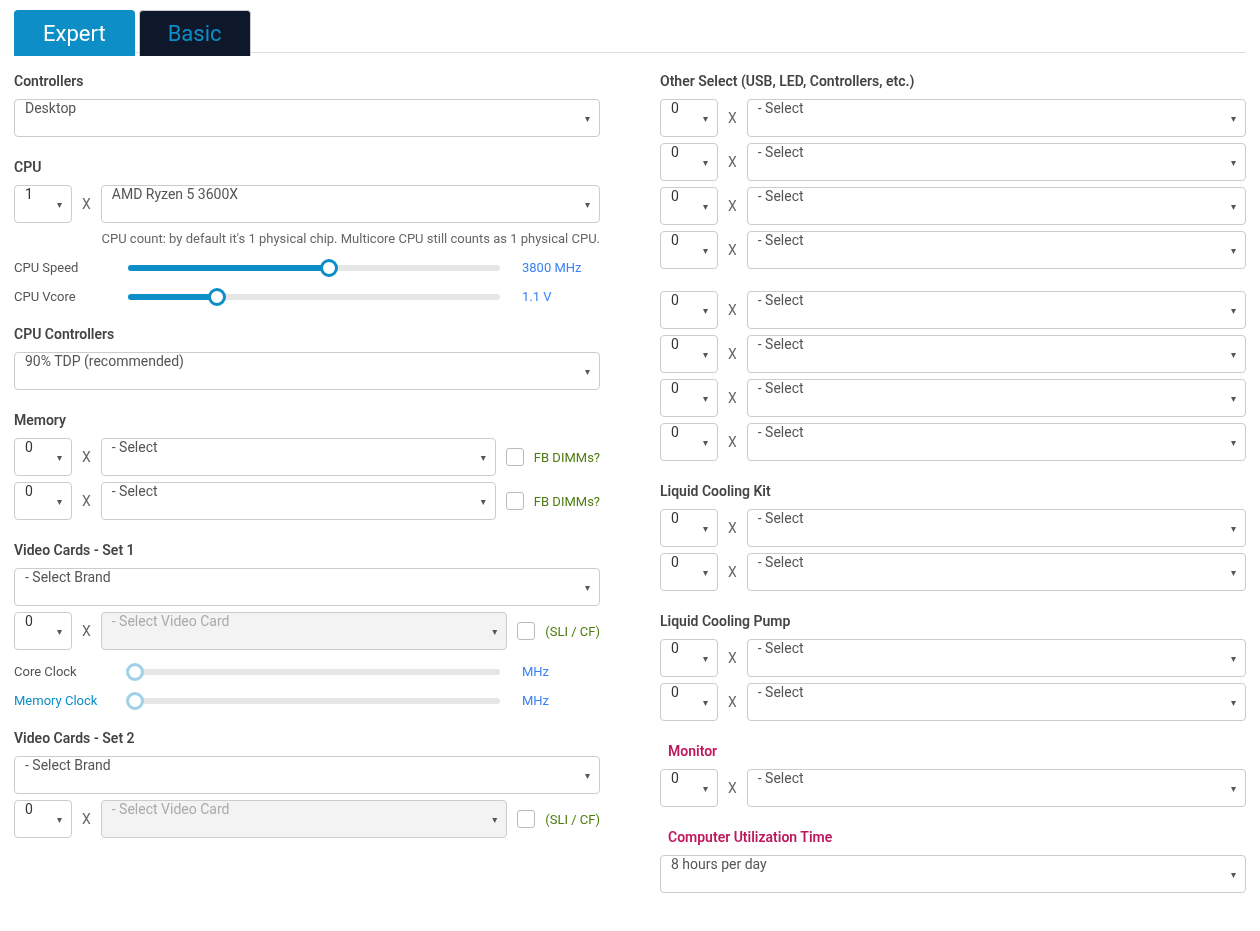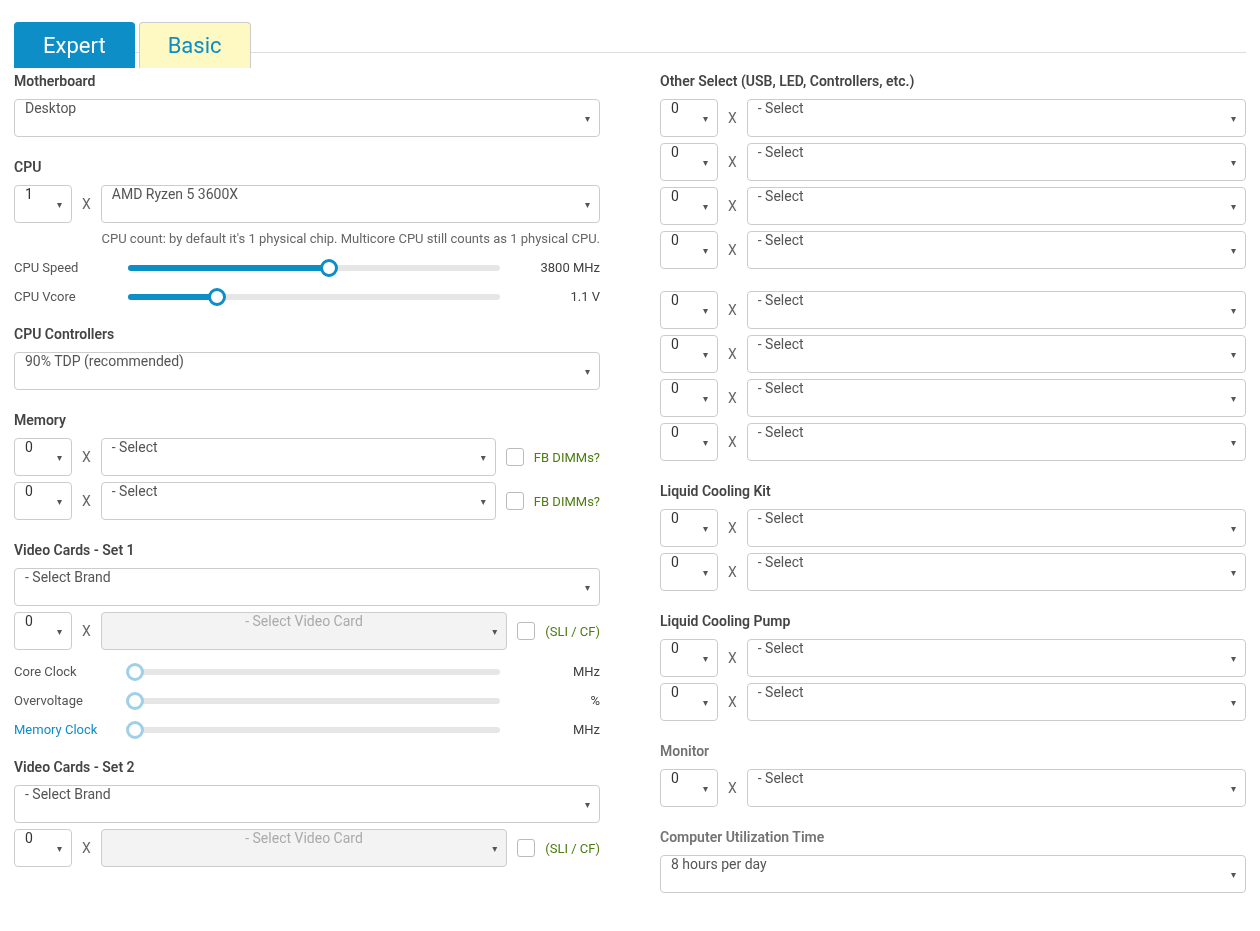--- a/index.html
+++ b/index.html
@@ -18,51 +18,52 @@
   }
   .tab {
     padding: 10px 28px;
     font-size: 22px;
     cursor: pointer;
     border: 1px solid #ccc;
     border-bottom: none;
     border-radius: 4px 4px 0 0;
     margin-right: 4px;
     position: relative;
-    top: 16px;
+    top: 4px;
   }
   .tab.active {
     background: #0d8ec7;
     color: #fff;
     border-color: #0d8ec7;
   }
   .tab.inactive {
-    background: #fef9c3;
+    background: #0f172a;
     color: #0d8ec7;
   }
   .columns {
     display: flex;
     gap: 60px;
   }
   .col {
     flex: 1;
     min-width: 0;
   }
   .section {
     margin-bottom: 22px;
   }
   .section-label {
     font-weight: 600;
     color: #444;
     margin-bottom: 10px;
     display: block;
   }
   .section-label.linkish {
-    color: #737373;
+    color: #be185d;
     font-weight: 600;
+    margin-left: 8px;
   }
   select, .select {
     width: 100%;
     height: 38px;
     border: 1px solid #ccc;
     border-radius: 4px;
     padding: 0 10px;
     font-size: 14px;
     background: #fff;
     color: #555;
@@ -81,21 +82,20 @@
     right: 10px;
     top: 50%;
     transform: translateY(-50%);
     color: #555;
     font-size: 10px;
     pointer-events: none;
   }
   .select.disabled {
     background: #f3f3f3;
     color: #aaa;
-    text-align: center;
   }
   .row {
     display: flex;
     align-items: center;
     gap: 10px;
     margin-bottom: 6px;
   }
   .qty-wrap {
     position: relative;
     width: 58px;
@@ -160,23 +160,23 @@
     border-radius: 50%;
     background: #fff;
     border: 3px solid #0d8ec7;
   }
   .slider-track.disabled .slider-thumb {
     border-color: #9fd0e8;
   }
   .slider-value {
     width: 78px;
     font-size: 13px;
-    color: #404040;
+    color: #3b82f6;
     flex: none;
-    text-align: right;
+    text-align: left;
   }
   .checkbox {
     width: 18px;
     height: 18px;
     border: 1px solid #bbb;
     border-radius: 3px;
     flex: none;
     background: #fff;
   }
   .check-label {
@@ -191,21 +191,21 @@
 <div class="tabs">
   <div class="tab active">Expert</div>
   <div class="tab inactive">Basic</div>
 </div>
 
 <div class="columns">
 
   <div class="col">
 
     <div class="section">
-      <span class="section-label">Motherboard</span>
+      <span class="section-label">Controllers</span>
       <div class="select-wrap">
         <div class="select">Desktop</div>
       </div>
     </div>
 
     <div class="section">
       <span class="section-label">CPU</span>
       <div class="row">
         <div class="qty-wrap">
             <div class="qty">1</div>
@@ -289,27 +289,20 @@
       </div>
 
       <div class="slider-row">
         <span class="slider-label-left">Core Clock</span>
         <div class="slider-track disabled">
           <div class="slider-thumb" style="left:2%"></div>
         </div>
         <span class="slider-value">MHz</span>
       </div>
       <div class="slider-row">
-        <span class="slider-label-left">Overvoltage</span>
-        <div class="slider-track disabled">
-          <div class="slider-thumb" style="left:2%"></div>
-        </div>
-        <span class="slider-value">%</span>
-      </div>
-      <div class="slider-row">
         <span class="slider-label-left linkish">Memory Clock</span>
         <div class="slider-track disabled">
           <div class="slider-thumb" style="left:2%"></div>
         </div>
         <span class="slider-value">MHz</span>
       </div>
     </div>
 
     <div class="section">
       <span class="section-label">Video Cards - Set 2</span>

